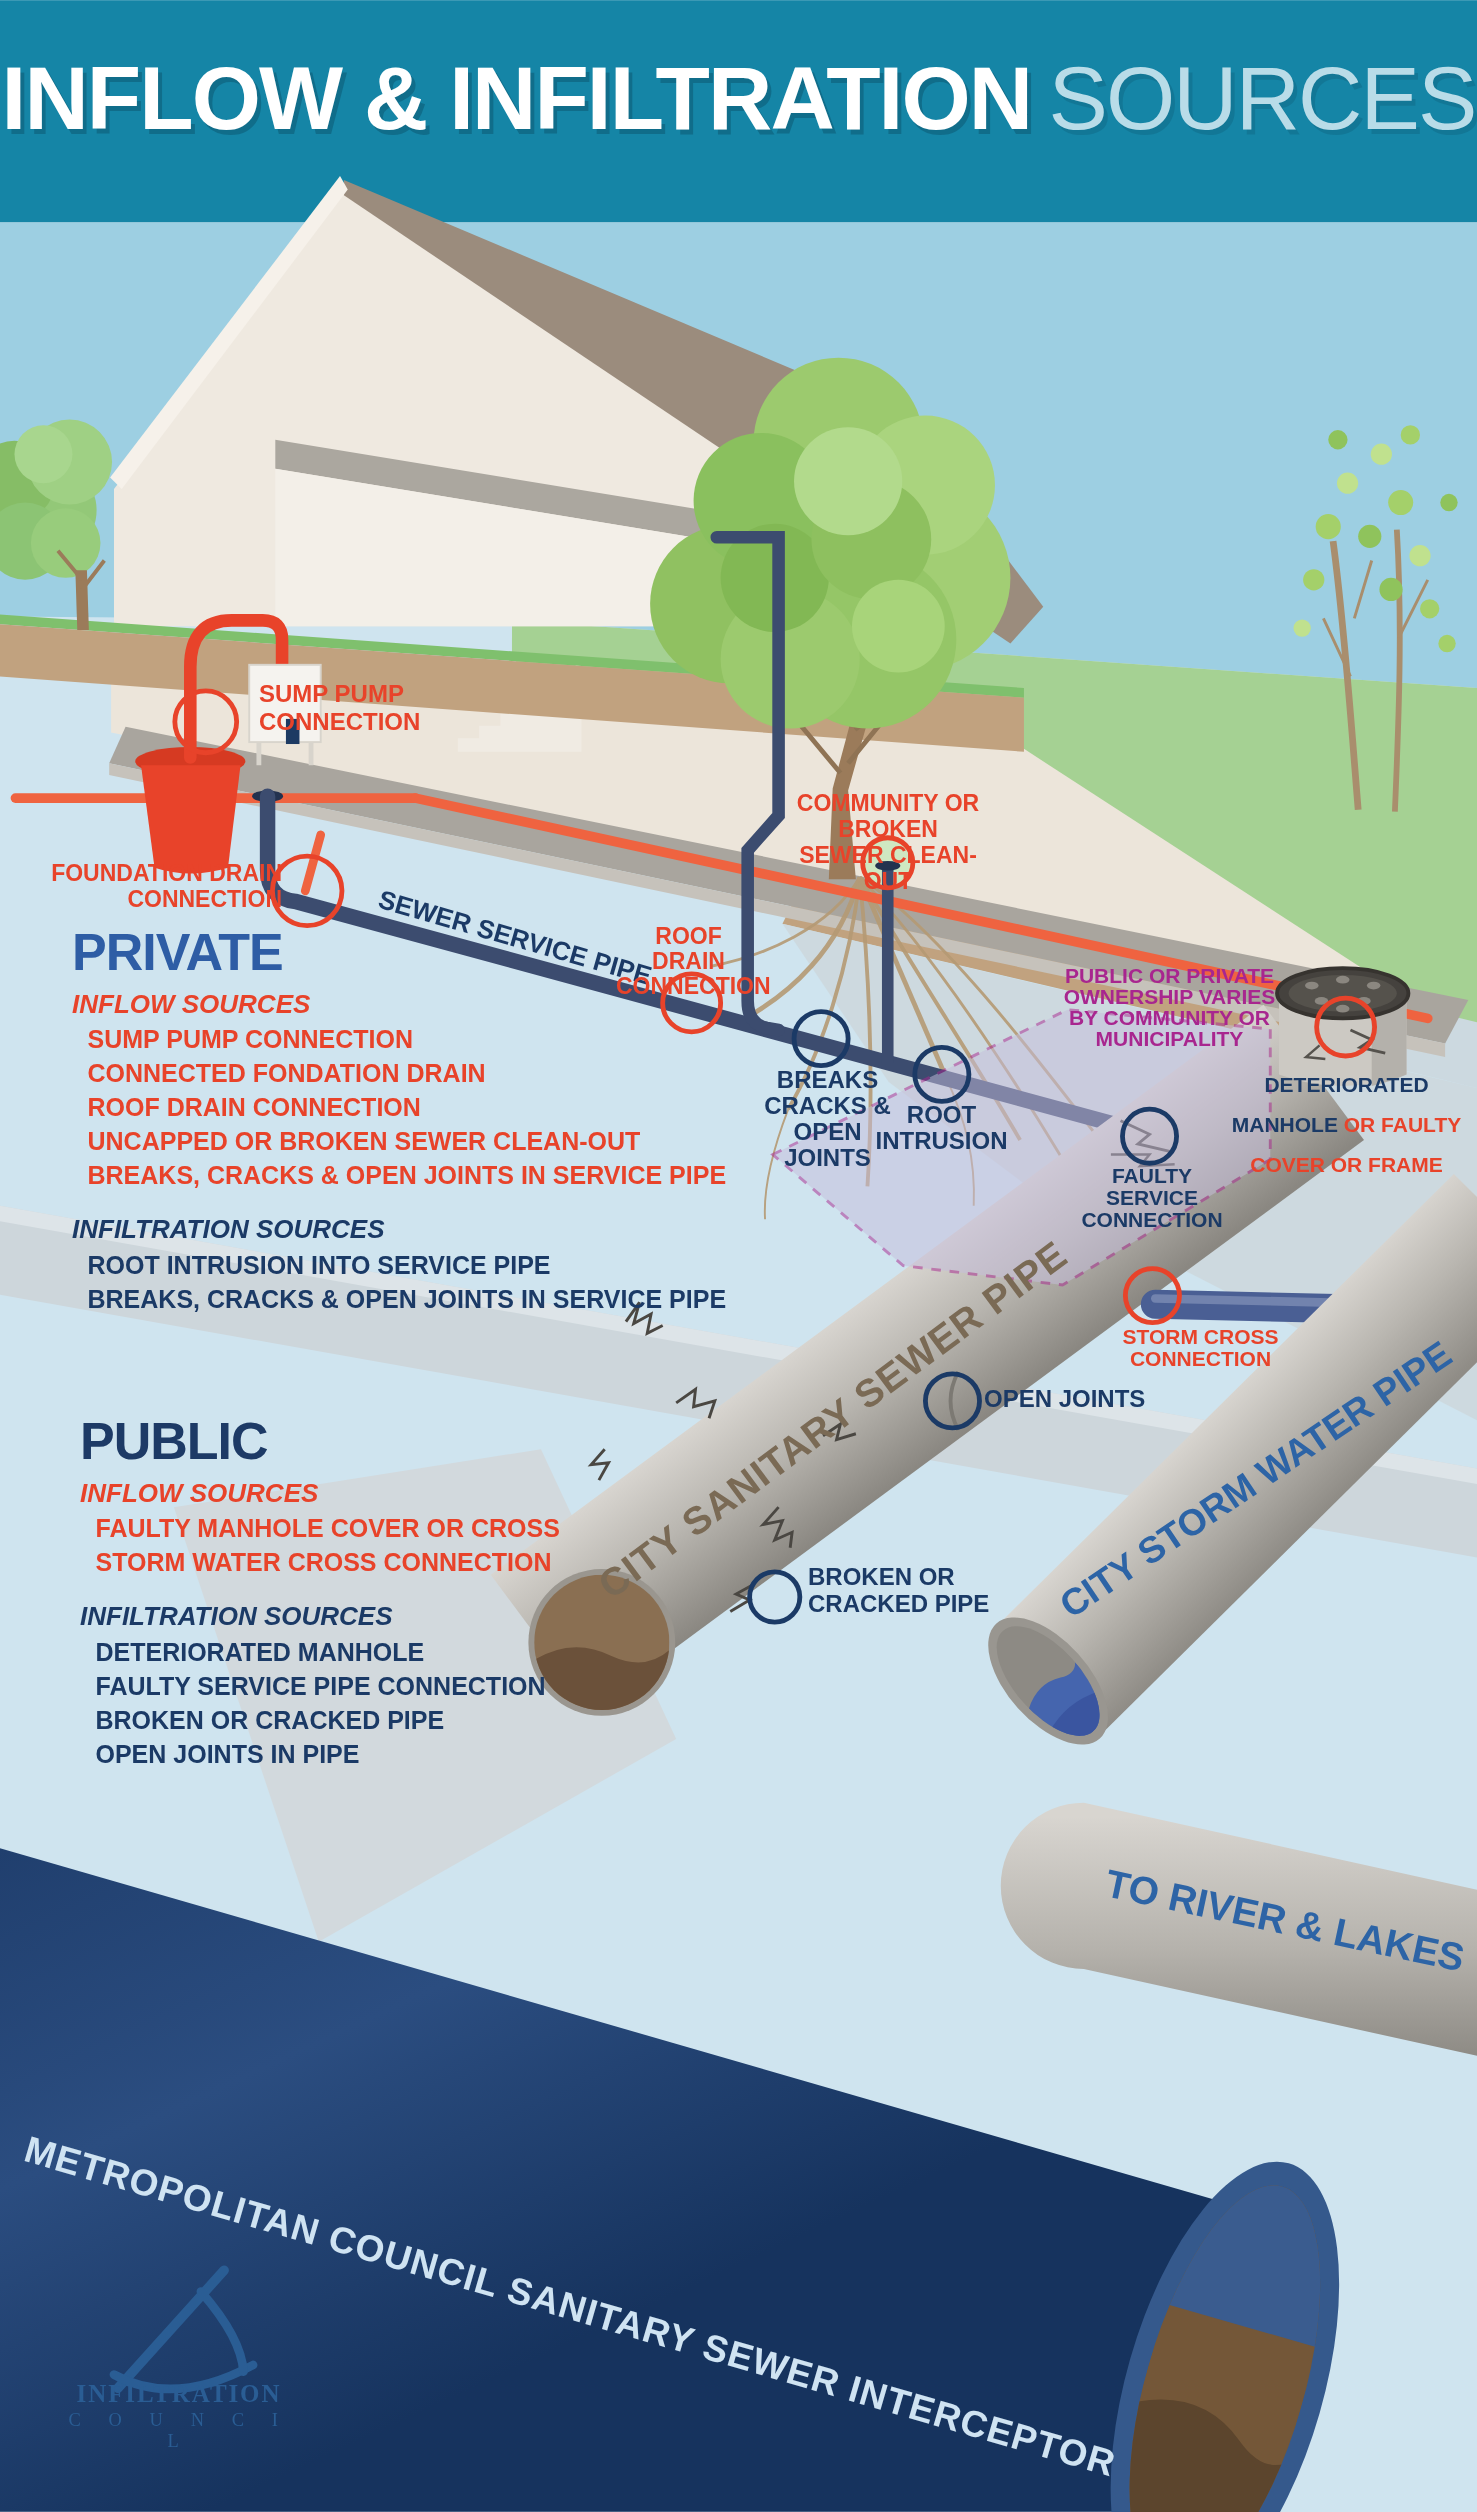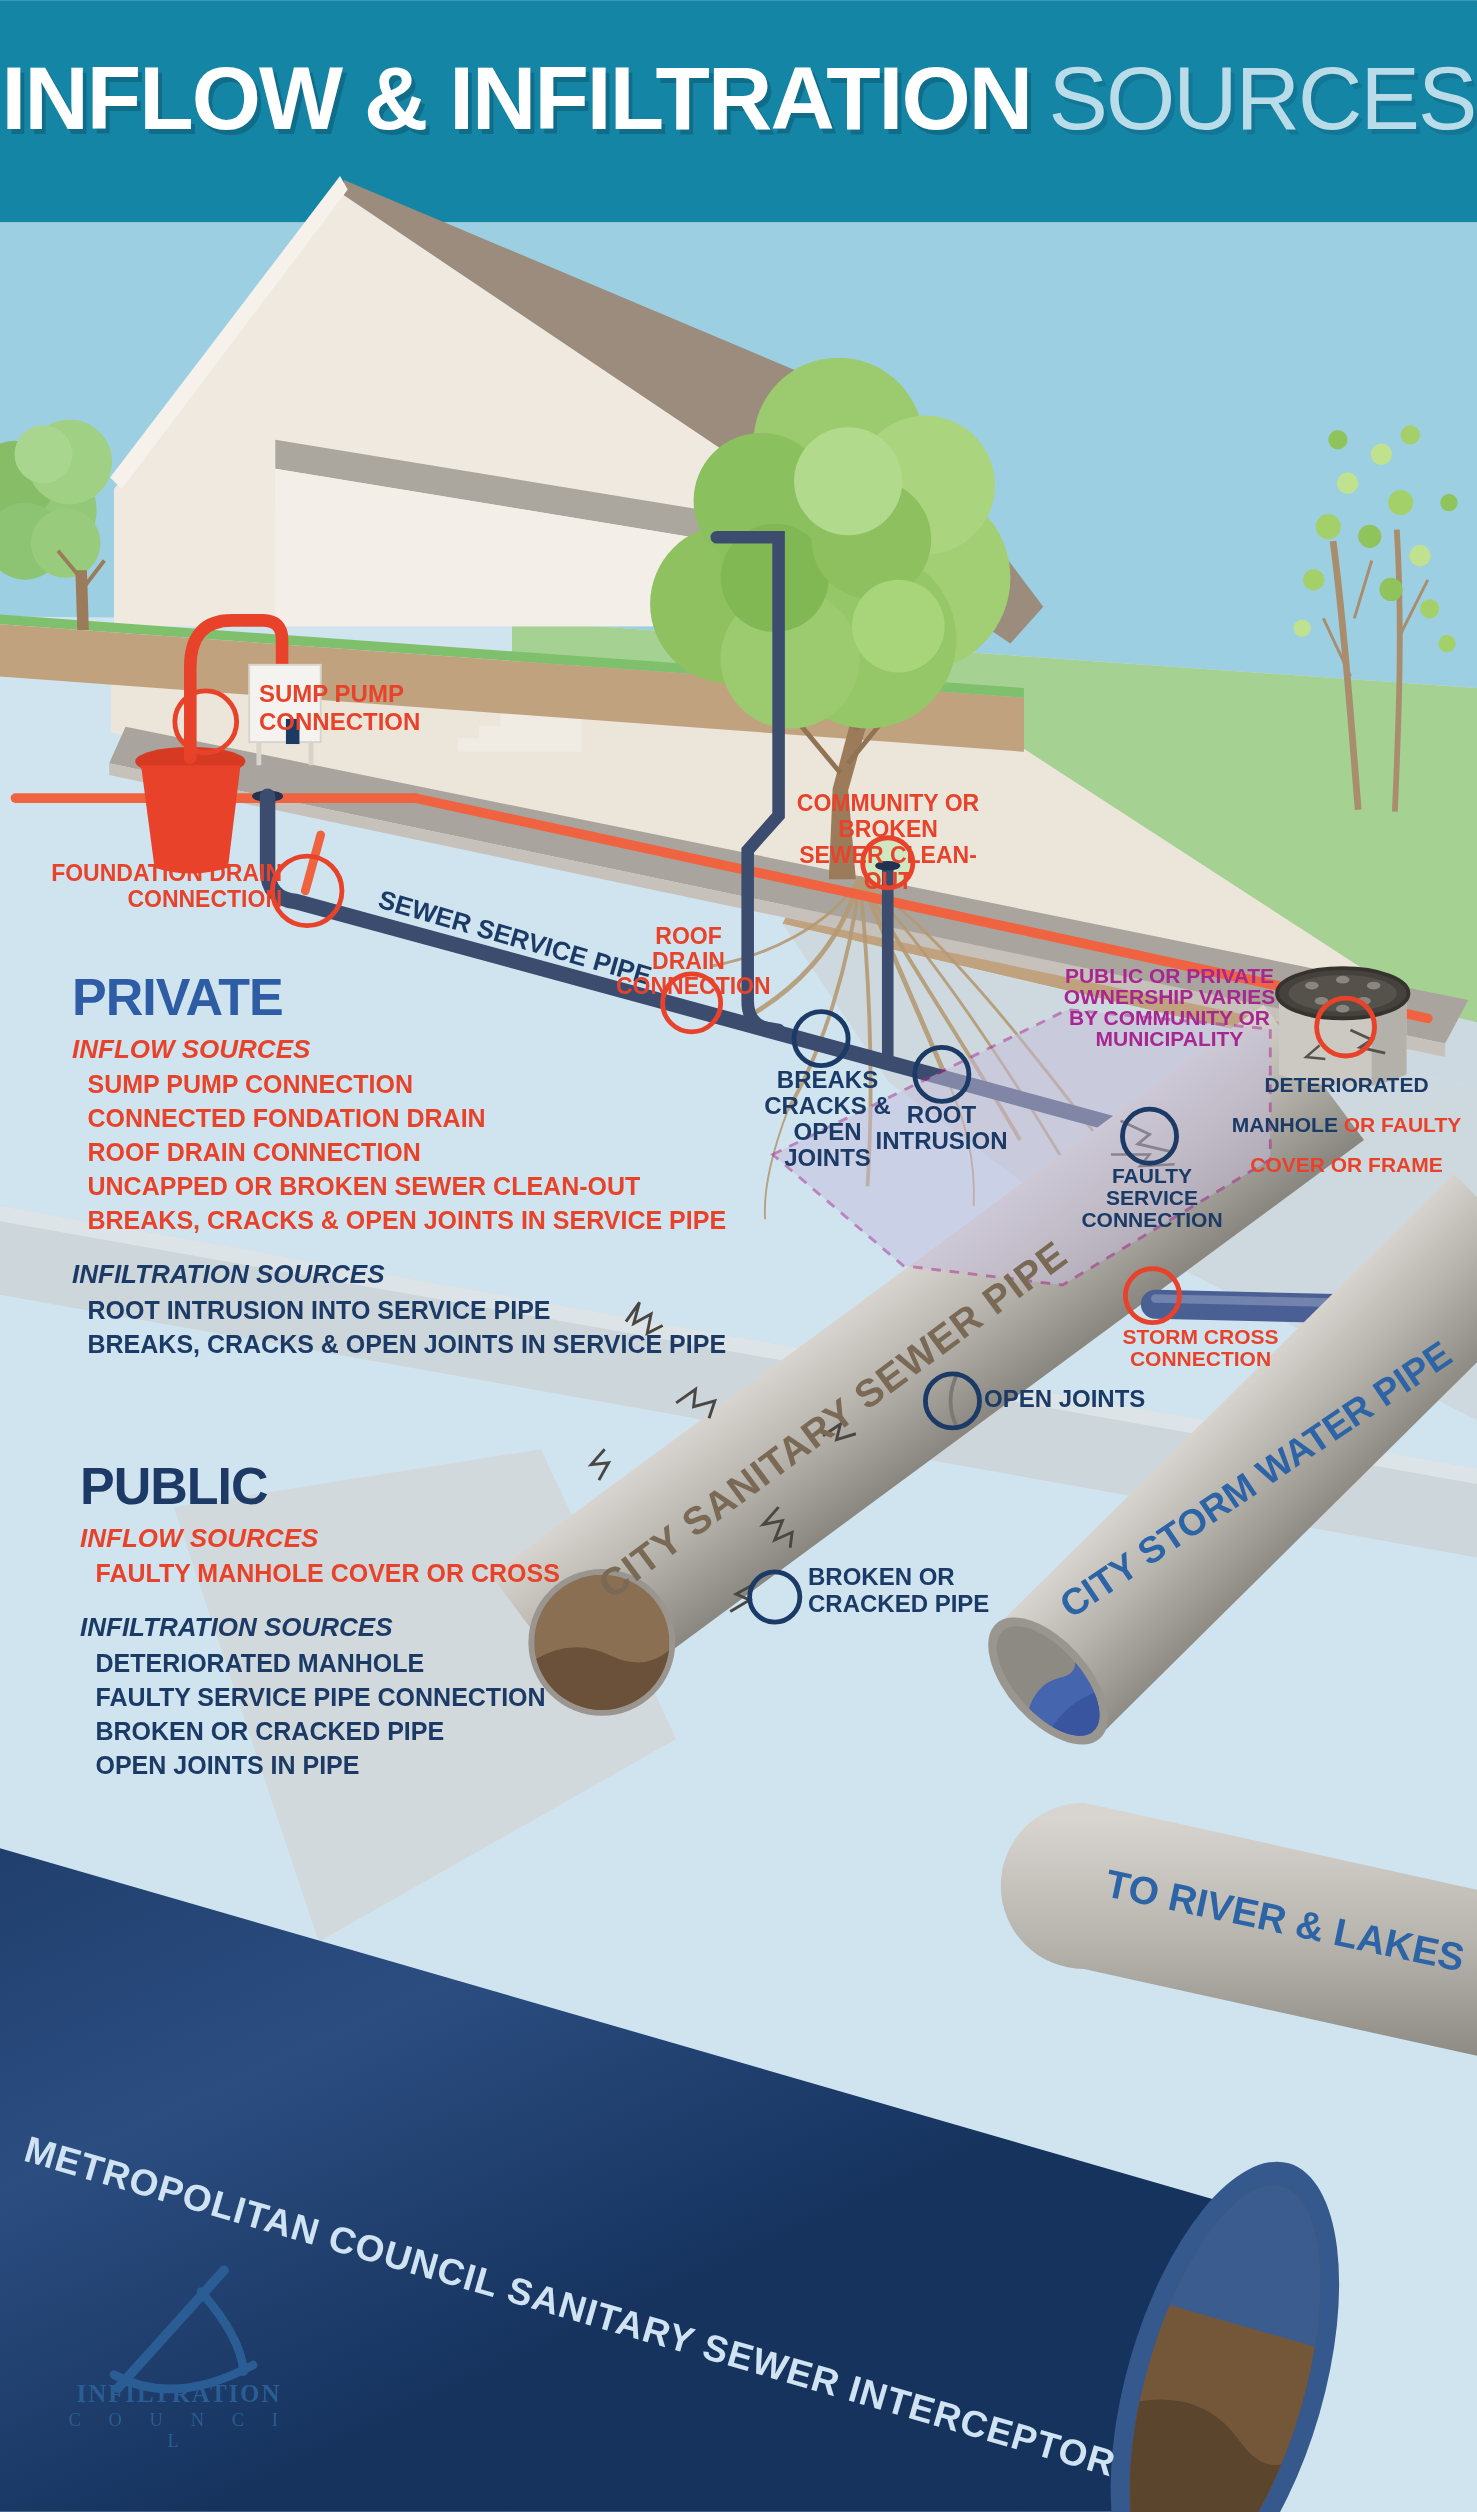--- a/index.html
+++ b/index.html
@@ -28,21 +28,21 @@
   #lbl-stormcross{left:1116px;top:1326px;width:169px;text-align:center;font-size:21px;line-height:22px;}
   #lbl-openjoints{left:984px;top:1386px;font-size:24px;white-space:nowrap;}
   #lbl-broken{left:808px;top:1563px;font-size:24px;line-height:27px;}
 
   .pipe-label{position:absolute;font-weight:bold;white-space:nowrap;}
   #lbl-sanitary{left:833px;top:1420px;font-size:39px;color:#7a6a55;letter-spacing:1px;transform:translate(-50%,-50%) rotate(-36.5deg);}
   #lbl-storm{left:1256px;top:1480px;font-size:37px;color:#2d64a6;transform:translate(-50%,-50%) rotate(-34deg);}
   #lbl-river{left:1285px;top:1921px;font-size:39px;color:#2d64a6;transform:translate(-50%,-50%) rotate(12deg);}
   #lbl-interceptor{left:570px;top:2307px;font-size:37px;color:#cfe3f2;letter-spacing:1px;transform:translate(-50%,-50%) rotate(16.2deg);}
 
-  .section{position:absolute;margin-top:45px;}
+  .section{position:absolute;}
   #private-block{left:72px;top:926px;}
   #public-block{left:80px;top:1415px;}
   .section h2{margin:0;font-size:52px;line-height:52px;letter-spacing:-1px;}
   #private-block h2{color:#2e5da5;}
   #public-block h2{color:#1d3a66;}
   .section h3{margin:11.6px 0 0 0;font-size:26px;line-height:29px;font-style:italic;}
   .section h3.infil{margin-top:23px;}
   .section ul{margin:3.9px 0 0 0;padding:0 0 0 15.5px;list-style:none;}
   .section li{font-size:25px;line-height:34px;font-weight:bold;white-space:nowrap;}
 
@@ -351,20 +351,21 @@
     <li class="navy">ROOT INTRUSION INTO SERVICE PIPE</li>
     <li class="navy">BREAKS, CRACKS &amp; OPEN JOINTS IN SERVICE PIPE</li>
   </ul>
 </div>
 
 <div class="section" id="public-block">
   <h2>PUBLIC</h2>
   <h3 class="red">INFLOW SOURCES</h3>
   <ul>
     <li class="red">FAULTY MANHOLE COVER OR CROSS</li>
+    <li class="red">STORM WATER CROSS CONNECTION</li>
   </ul>
   <h3 class="navy infil">INFILTRATION SOURCES</h3>
   <ul>
     <li class="navy">DETERIORATED MANHOLE</li>
     <li class="navy">FAULTY SERVICE PIPE CONNECTION</li>
     <li class="navy">BROKEN OR CRACKED PIPE</li>
     <li class="navy">OPEN JOINTS IN PIPE</li>
   </ul>
 </div>
 

